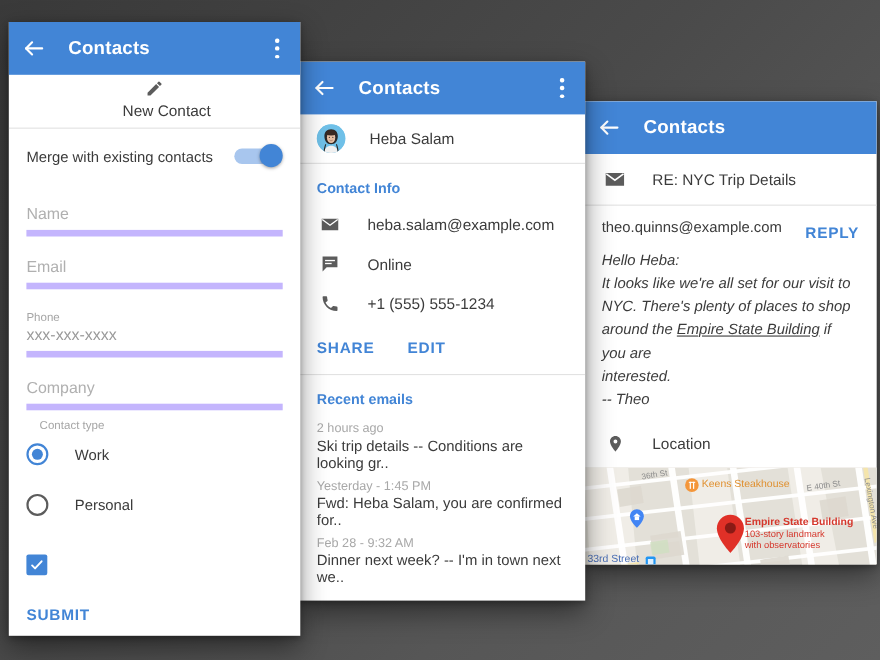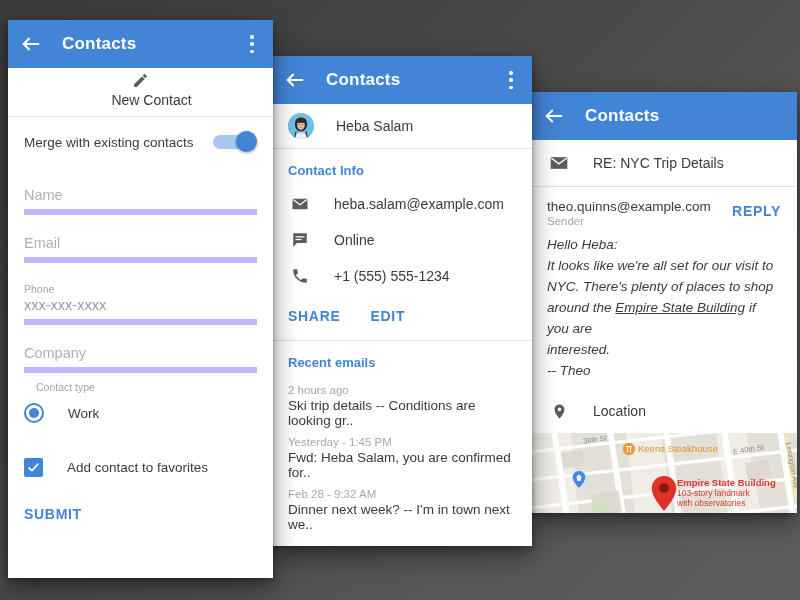--- a/index.html
+++ b/index.html
@@ -283,28 +283,31 @@
       <div class="fvalue">Company</div>
     </div>
   </div>
 
   <div class="group-label">Contact type</div>
 
   <div class="opt-row">
     <span class="radio on"></span>
     <span class="olabel">Work</span>
   </div>
+  <div class="opt-row" style="margin-top:6px;">
+    <span class="radio off"></span>
+    <span class="olabel">Personal</span>
+  </div>
 
   <div class="opt-row" style="margin-top:14px;">
     <span class="checkbox">
       <svg class="check-glyph" viewBox="0 0 24 24" fill="none" stroke="#ffffff" stroke-width="3.2" stroke-linecap="round" stroke-linejoin="round">
         <polyline points="4,13 9,18 20,6"></polyline>
       </svg>
     </span>
-    <span class="olabel">Add contact to favorites</span>
   </div>
 
   <div class="submit-wrap">
     <span class="text-button">SUBMIT</span>
   </div>
 </div>
 
 <div class="card" id="card-contact-info">
 
   <div class="appbar">
@@ -417,21 +420,20 @@
           <path d="M2.6 6l9.4 7 9.4-7" fill="none" stroke="#ffffff" stroke-width="1.7"></path>
       </svg>
     </span>
     <span class="row-label">RE: NYC Trip Details</span>
   </div>
   <div class="divider"></div>
 
   <div class="mail-sender-block">
     <span class="sender-col">
       <span class="sender-email" style="display:block;">theo.quinns@example.com</span>
-      <span class="sender-role" style="display:block;">Sender</span>
     </span>
     <span class="text-button" style="margin-top:4px;">REPLY</span>
   </div>
 
   <div class="mail-body">
     <div>Hello Heba:</div>
     <div>It looks like we're all set for our visit to</div>
     <div>NYC. There's plenty of places to shop</div>
     <div>
       <span>around the </span><span class="lnk">Empire State Building</span><span> if you are</span>

